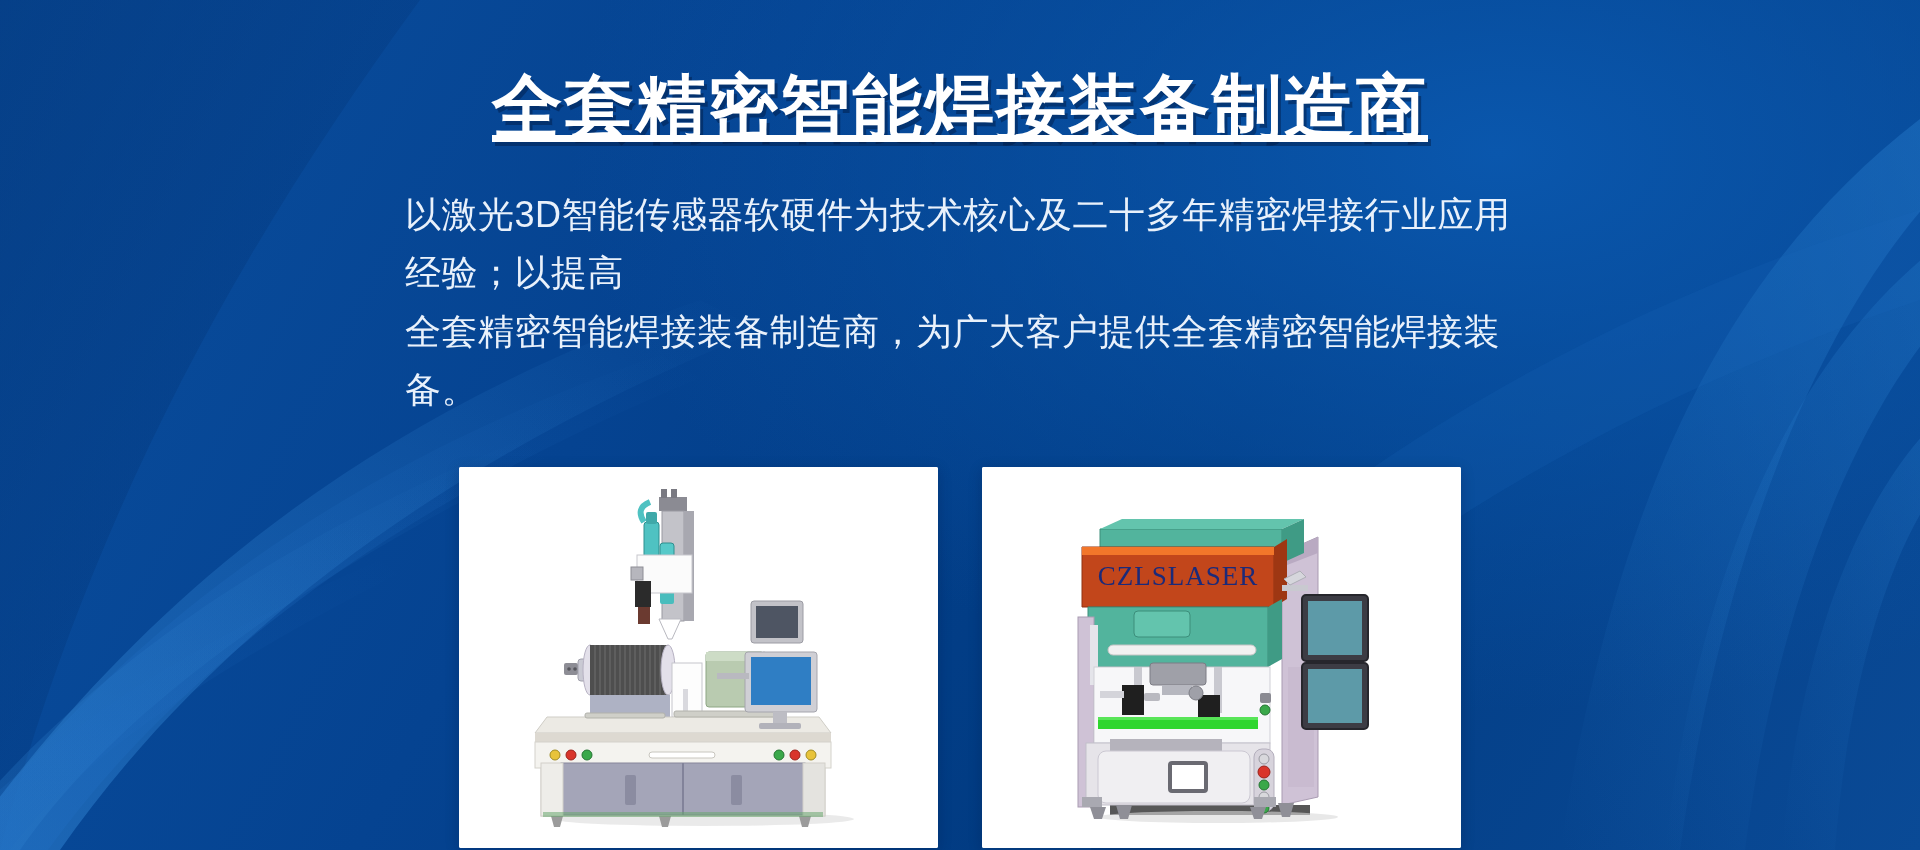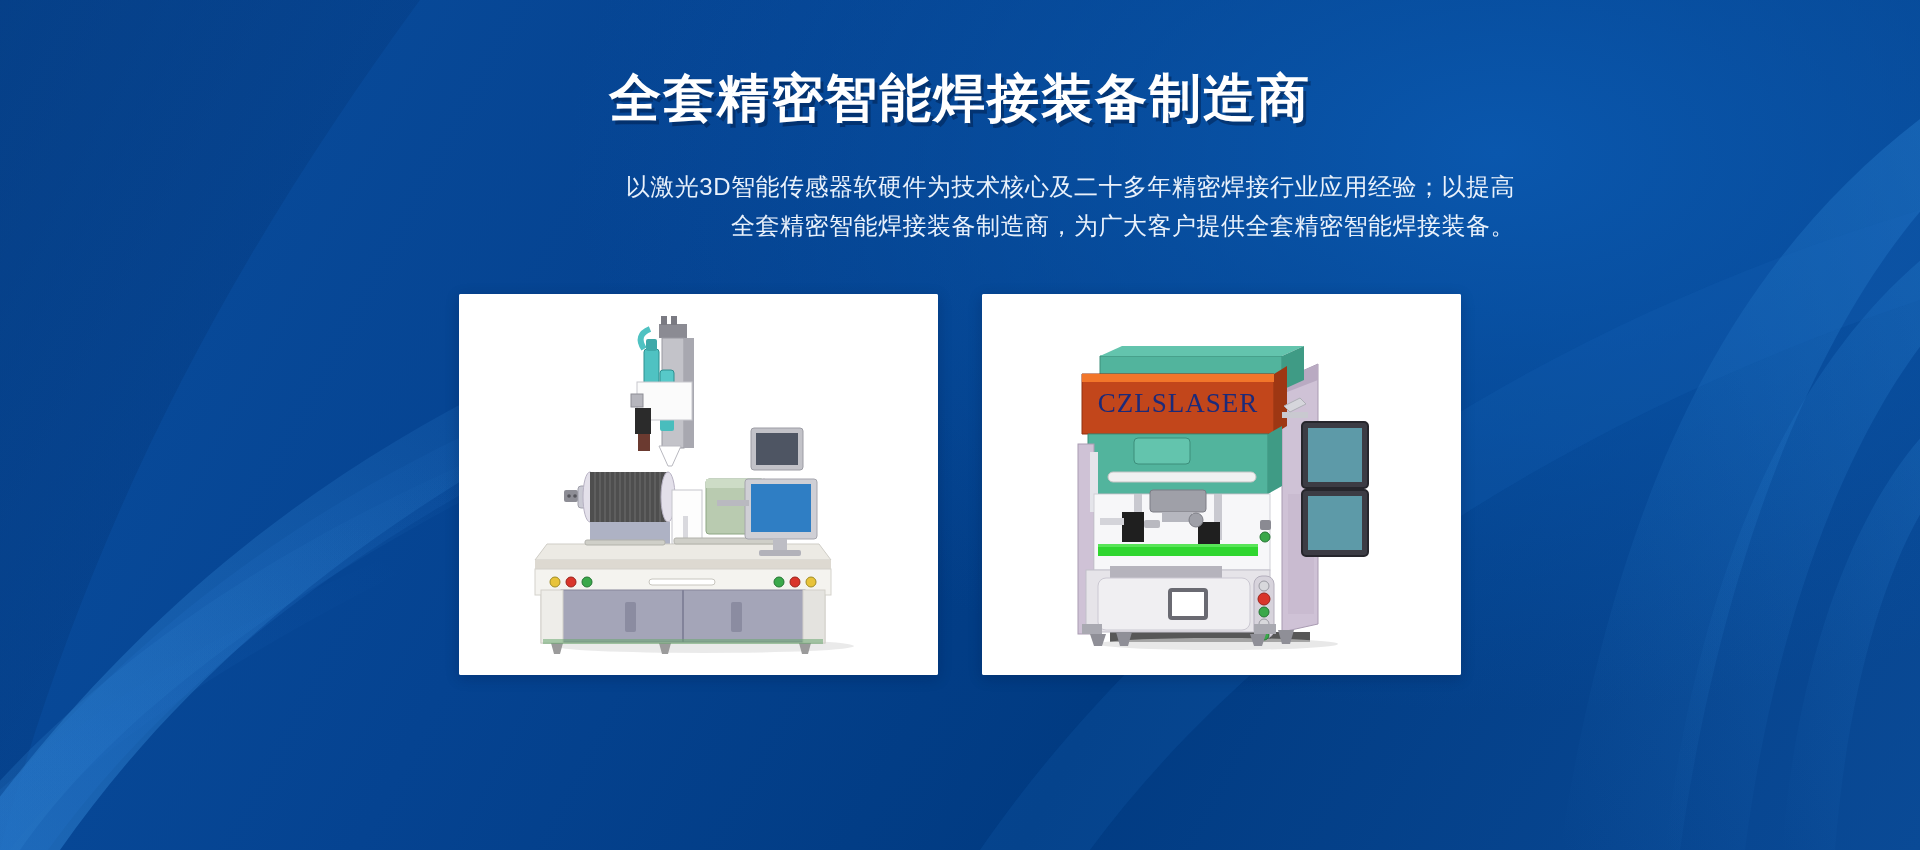--- a/index.html
+++ b/index.html
@@ -26,35 +26,36 @@
 
   
   .content {
     position:relative; z-index:4;
     width:100%; height:100%;
     display:flex; flex-direction:column; align-items:center;
     padding-top:72px;
   }
 
   .headline {
-    font-size:52px;
+    font-size:70px;
     line-height:1;
     font-weight:bold;
     color:#ffffff;
     letter-spacing:2px;
     text-shadow:3px 4px 0 rgba(0,24,64,.45);
     white-space:nowrap;
+    text-decoration:underline;
   }
 
   .subcopy {
     margin-top:44px;
     width:1110px;
-    text-align:right;
+    text-align:left;
     color:#e9f1fb;
-    font-size:24px;
+    font-size:36px;
     line-height:1.62;
     letter-spacing:.5px;
   }
   .subcopy .line { display:block; }
 
   .gallery {
     margin-top:48px;
     display:flex;
     gap:44px;
     align-items:flex-start;

